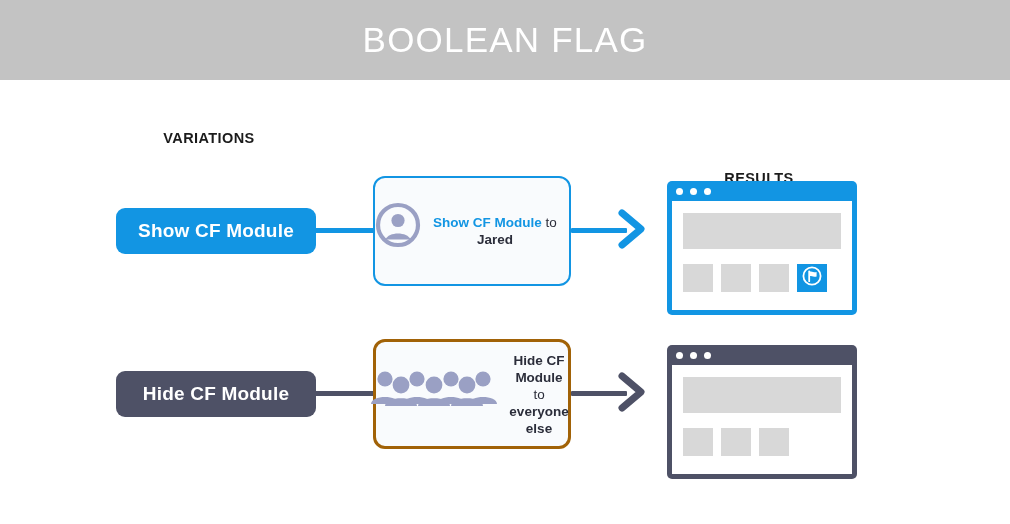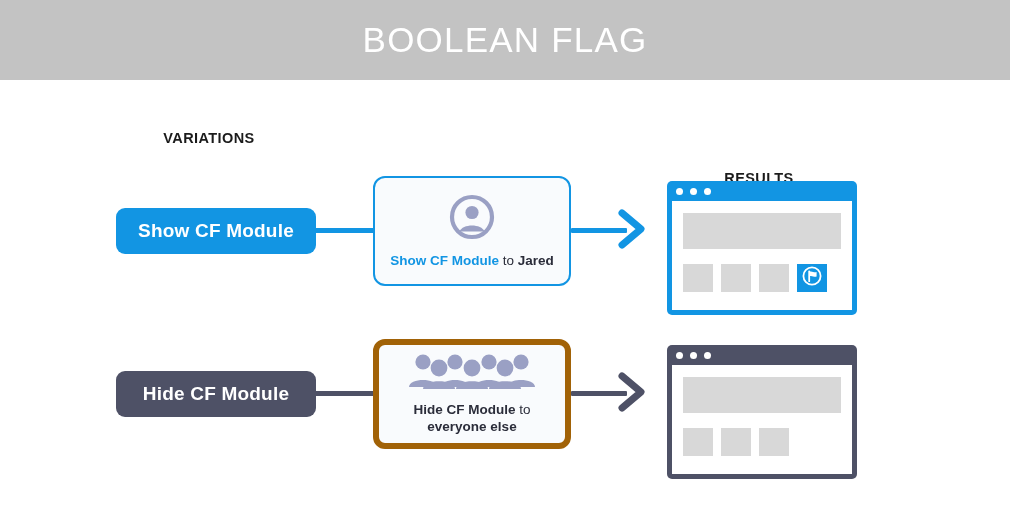--- a/index.html
+++ b/index.html
@@ -84,26 +84,26 @@
 
   
   .rule-card {
     position: absolute;
     width: 198px;
     height: 110px;
     background: #f9fbfd;
     border-radius: 12px;
     box-sizing: border-box;
     display: flex;
-    flex-direction: column;
+    flex-direction: row;
     align-items: center;
     justify-content: center;
   }
   .rule-card.blue { border: 2px solid #1295e3; }
-  .rule-card.dark { border: 6px solid #a16207; }
+  .rule-card.dark { border: 3px solid #a16207; }
 
   .rule-icon {
     display: block;
     margin-bottom: 8px;
   }
   .rule-text {
     font-size: 13.5px;
     color: #2b2d3a;
     text-align: center;
     line-height: 17px;

